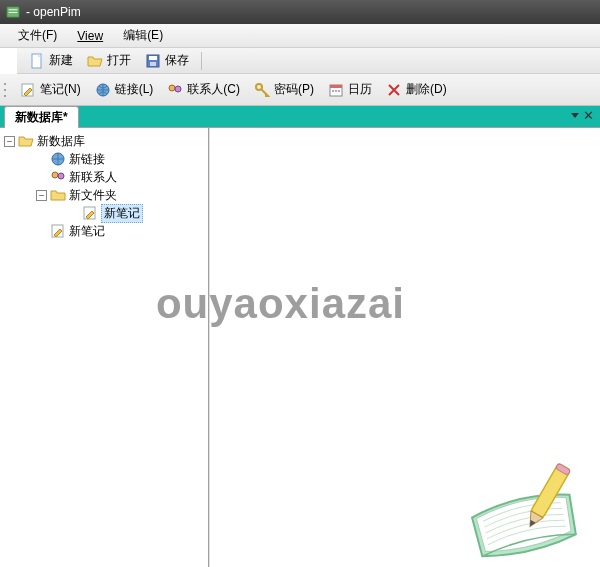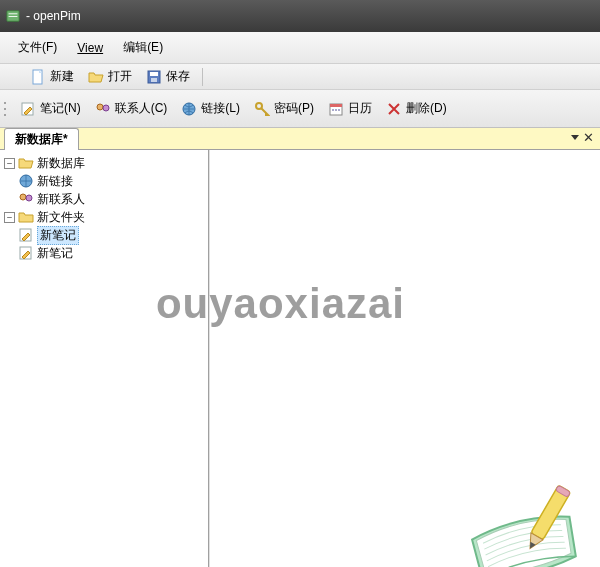--- a/index.html
+++ b/index.html
@@ -1,57 +1,57 @@
 <!DOCTYPE html>
 <html><head>
 <meta charset="utf-8">
 <style>
   * { box-sizing: border-box; margin: 0; padding: 0; }
   body { font-family: "Microsoft YaHei", Tahoma, Arial, sans-serif; font-size: 12px; background: #fff; width: 600px; height: 567px; overflow: hidden; position: relative; }
   
   
-  .titlebar { height: 32px; background: linear-gradient(to bottom, #5a5a5a, #3a3a3a); display: flex; align-items: center; padding: 0 6px; color: #fff; }
+  .titlebar { height: 24px; background: linear-gradient(to bottom, #5a5a5a, #3a3a3a); display: flex; align-items: center; padding: 0 6px; color: #fff; }
   .titlebar .app-icon { width: 14px; height: 14px; margin-right: 6px; }
   .titlebar .title { flex: 1; font-size: 12px; }
   
   
-  .menubar { height: 32px; background: linear-gradient(to bottom, #f8f8f8, #e8e8e8); display: flex; align-items: center; padding: 0 8px; border-bottom: 1px solid #d0d0d0; }
+  .menubar { height: 24px; background: linear-gradient(to bottom, #f8f8f8, #e8e8e8); display: flex; align-items: center; padding: 0 8px; border-bottom: 1px solid #d0d0d0; }
   .menubar .menu-item { padding: 3px 10px; cursor: default; }
   
   
-  .toolbar1 { height: 26px; background: linear-gradient(to bottom, #f5f5f5, #e5e5e5); display: flex; align-items: center; padding: 2px 24px; border-bottom: 1px solid #d0d0d0; }
+  .toolbar1 { height: 26px; background: linear-gradient(to bottom, #f5f5f5, #e5e5e5); display: flex; align-items: center; padding: 2px 6px; border-bottom: 1px solid #d0d0d0; margin-left: 17px; }
   .tb-btn { display: flex; align-items: center; padding: 2px 6px; margin-right: 2px; cursor: default; }
   .tb-btn .icon { width: 16px; height: 16px; margin-right: 4px; }
   .tb-sep { width: 1px; height: 18px; background: #c0c0c0; margin: 0 4px; }
   
   
-  .toolbar2 { height: 38px; background: linear-gradient(to bottom, #f5f5f5, #e5e5e5); display: flex; align-items: center; padding: 2px 4px; border-bottom: 1px solid #c0c0c0; }
+  .toolbar2 { height: 32px; background: linear-gradient(to bottom, #f5f5f5, #e5e5e5); display: flex; align-items: center; padding: 2px 4px; border-bottom: 1px solid #c0c0c0; }
   .toolbar2 .grip { width: 6px; height: 18px; margin-right: 4px; display: flex; flex-direction: column; justify-content: space-around; }
   .toolbar2 .grip span { width: 2px; height: 2px; background: #888; border-radius: 50%; }
   
   
-  .tabstrip { height: 22px; background: #fef9c3; display: flex; align-items: flex-end; padding: 0 4px; border-bottom: 1px solid #a0a0a0; position: relative; }
+  .tabstrip { height: 22px; background: #14b8a6; display: flex; align-items: flex-end; padding: 0 4px; border-bottom: 1px solid #a0a0a0; position: relative; }
   .tab { background: #fff; border: 1px solid #a0a0a0; border-bottom: none; border-radius: 3px 3px 0 0; padding: 2px 10px; font-weight: bold; position: relative; top: 1px; }
   .tabstrip .right-controls { position: absolute; right: 6px; top: 2px; display: flex; align-items: center; gap: 4px; }
   .tabstrip .right-controls .tri { width: 0; height: 0; border-left: 4px solid transparent; border-right: 4px solid transparent; border-top: 5px solid #333; cursor: default; }
   .tabstrip .right-controls .x { font-size: 13px; cursor: default; color: #333; }
   
   
   .content { display: flex; height: calc(567px - 22px - 24px - 26px - 26px - 22px); }
   .tree-panel { width: 209px; border-right: 1px solid #a0a0a0; background: #fff; padding: 4px 0; overflow: hidden; }
   .main-panel { flex: 1; background: #fff; position: relative; border-left: 1px solid #e0e0e0; }
   
   
   .tree ul { list-style: none; }
   .tree li { white-space: nowrap; }
   .tree-row { display: flex; align-items: center; height: 18px; padding-left: 4px; cursor: default; }
   .tree .toggle { width: 11px; height: 11px; border: 1px solid #888; display: flex; align-items: center; justify-content: center; font-size: 9px; line-height: 1; margin-right: 3px; font-family: monospace; background: #fff; color:#555; }
   .tree .toggle.blank { border: none; background: transparent; }
   .tree .tree-icon { width: 16px; height: 16px; margin-right: 3px; flex-shrink: 0; }
-  .tree .children { padding-left: 0; }
+  .tree .children { padding-left: 32px; }
   .tree-row.selected .label { background: #cde8ff; border: 1px dotted #6aa8d8; padding: 0 2px; }
   
   
   .watermark { position: absolute; top: 280px; left: 0; width: 517px; text-align: center; font-size: 42px; font-weight: bold; color: rgba(120,120,120,0.72); pointer-events: none; letter-spacing: 1px; padding-left: 44px; }
   
   
   .notebook-img { position: absolute; right: 8px; bottom: 8px; width: 140px; height: 110px; }
   
   
   svg { display: block; }
@@ -118,34 +118,34 @@
         <svg viewBox="0 0 16 16">
           <rect x="2" y="2" width="11" height="12" fill="#fff" stroke="#9aa"></rect>
           <path d="M4 12 L10 6 L12 8 L6 14 Z" fill="#f3c04e" stroke="#b88a1f"></path>
         </svg>
       </span>
     <span>笔记(N)</span>
   </div>
   <div class="tb-btn">
     <span class="icon">
         <svg viewBox="0 0 16 16">
+          <circle cx="8" cy="8" r="6" fill="#6fa8d8" stroke="#2f6aa0"></circle>
+          <path d="M3 8 H13 M8 2 V14 M4 4 Q8 8 12 4 M4 12 Q8 8 12 12" stroke="#2f6aa0" fill="none" stroke-width="0.7"></path>
+        </svg>
+      </span>
+    <span>链接(L)</span>
+  </div>
+  <div class="tb-btn">
+    <span class="icon">
+        <svg viewBox="0 0 16 16">
           <circle cx="5" cy="6" r="3" fill="#e8b36a" stroke="#a6651f"></circle>
           <circle cx="11" cy="7" r="3" fill="#c58ed1" stroke="#7a3f8e"></circle>
         </svg>
       </span>
     <span>联系人(C)</span>
-  </div>
-  <div class="tb-btn">
-    <span class="icon">
-        <svg viewBox="0 0 16 16">
-          <circle cx="8" cy="8" r="6" fill="#6fa8d8" stroke="#2f6aa0"></circle>
-          <path d="M3 8 H13 M8 2 V14 M4 4 Q8 8 12 4 M4 12 Q8 8 12 12" stroke="#2f6aa0" fill="none" stroke-width="0.7"></path>
-        </svg>
-      </span>
-    <span>链接(L)</span>
   </div>
   <div class="tb-btn">
     <span class="icon">
         <svg viewBox="0 0 16 16">
           <circle cx="5" cy="5" r="3" fill="none" stroke="#c8a22e" stroke-width="2"></circle>
           <path d="M7 7 L14 14 L12 14 L12 12" stroke="#c8a22e" stroke-width="2" fill="none"></path>
         </svg>
       </span>
     <span>密码(P)</span>
   </div>

